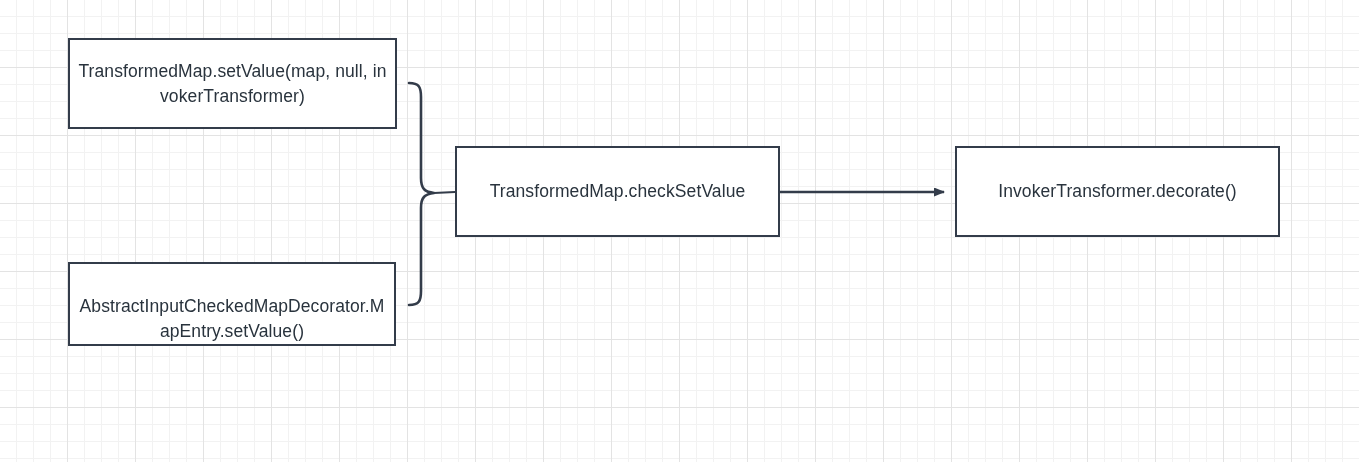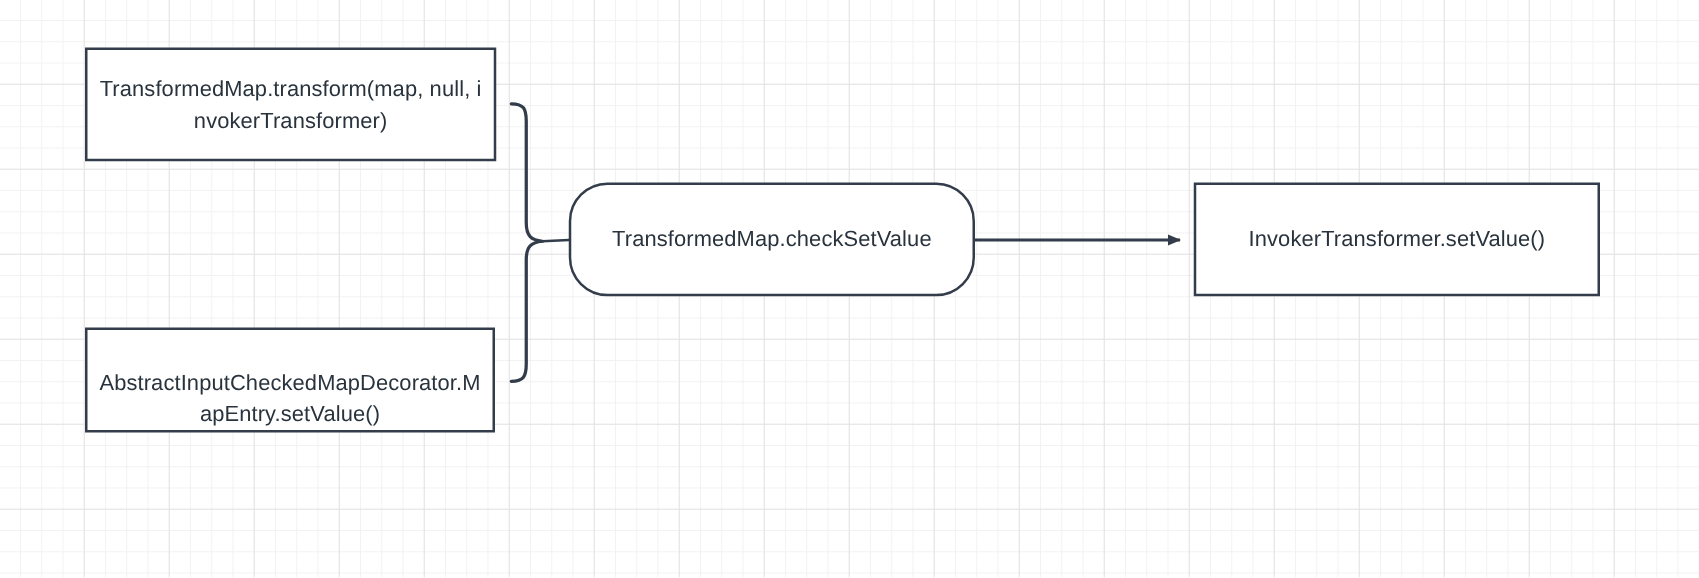--- a/index.html
+++ b/index.html
@@ -42,21 +42,21 @@
     letter-spacing: 0.1px;
   }
   .node-text {
     display: block;
     width: 100%;
     word-break: break-all;
     overflow-wrap: anywhere;
   }
   #node-decorate   { left: 68px;  top: 38px;  width: 329px; height: 91px; }
   #node-setvalue   { left: 68px;  top: 262px; width: 328px; height: 84px; align-items: flex-end; }
-  #node-checkset   { left: 455px; top: 146px; width: 325px; height: 91px; border-radius: 31px; }
+  #node-checkset   { left: 455px; top: 146px; width: 325px; height: 91px; }
   #node-transform  { left: 955px; top: 146px; width: 325px; height: 91px; }
 
   #edge-layer {
     position: absolute;
     left: 0;
     top: 0;
     width: 1359px;
     height: 462px;
     pointer-events: none;
   }
@@ -83,28 +83,28 @@
                C 421,301 419,305 409,305" fill="none" stroke="#333c4a" stroke-width="2.6" stroke-linecap="round" stroke-linejoin="round"></path>
       <path d="M 434,193 L 455,192" fill="none" stroke="#333c4a" stroke-width="2.2" stroke-linecap="round"></path>
     </g>
 
     <g>
       <path d="M 780,192 L 944,192" fill="none" stroke="#333c4a" stroke-width="2.4" marker-end="url(#arrow-filled)"></path>
     </g>
   </svg>
 
   <div class="node" id="node-decorate">
-    <span class="node-text">TransformedMap.transform(map, null, invokerTransformer)</span>
+    <span class="node-text">TransformedMap.setValue(map, null, invokerTransformer)</span>
   </div>
 
   <div class="node" id="node-setvalue">
     <span class="node-text">AbstractInputCheckedMapDecorator.MapEntry.setValue()</span>
   </div>
 
   <div class="node" id="node-checkset">
     <span class="node-text">TransformedMap.checkSetValue</span>
   </div>
 
   <div class="node" id="node-transform">
-    <span class="node-text">InvokerTransformer.setValue()</span>
+    <span class="node-text">InvokerTransformer.decorate()</span>
   </div>
 
 </div>
 
 </body></html>

